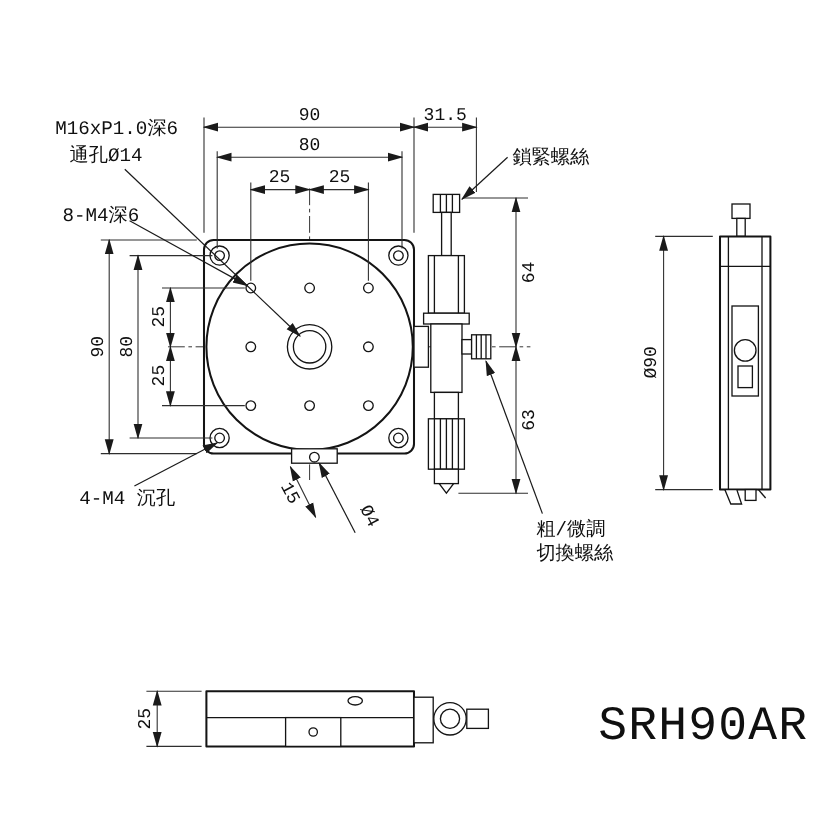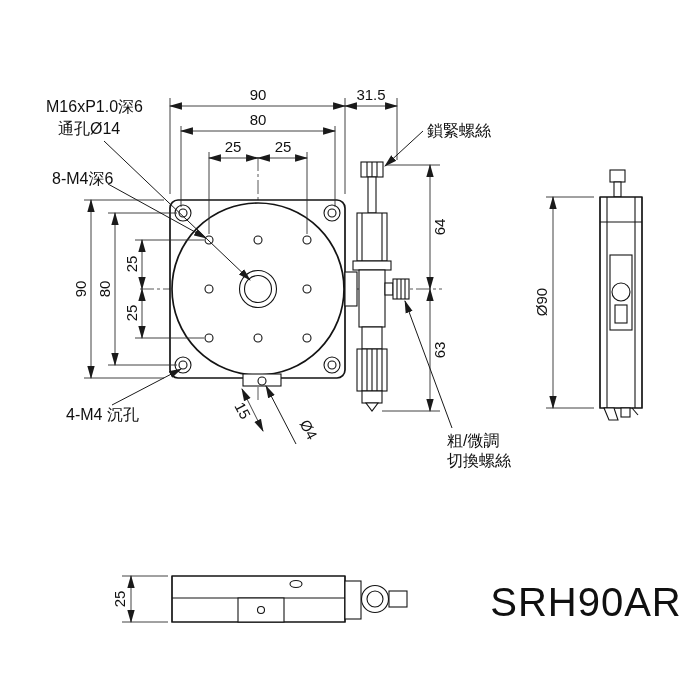--- a/index.html
+++ b/index.html
@@ -1,16 +1,16 @@
 <!DOCTYPE html>
 <html><head>
 <meta charset="utf-8">
 <style>
   html,body{margin:0;padding:0;background:#ffffff}
-  .sheet{position:relative;width:700px;height:696px;background:#ffffff;font-family:Liberation Sans, sans-serif;overflow:hidden}
+  .sheet{position:relative;width:700px;height:696px;background:#ffffff;font-family:Liberation Mono, monospace;overflow:hidden}
   svg{display:block}
   .outline{fill:#ffffff;stroke:#141414;stroke-width:1.7;stroke-linejoin:round}
   .thin{fill:none;stroke:#141414;stroke-width:1.1}
   .thin-f{fill:#ffffff;stroke:#141414;stroke-width:1.1}
   .dim{fill:none;stroke:#2e2e2e;stroke-width:0.9}
   .cl{fill:none;stroke:#2e2e2e;stroke-width:0.8;stroke-dasharray:14 3 3 3}
   .leader{fill:none;stroke:#1a1a1a;stroke-width:1}
   text{fill:#101010}
   .t-dim{font-size:15px;text-anchor:middle}
   .t-label{font-size:16px}

